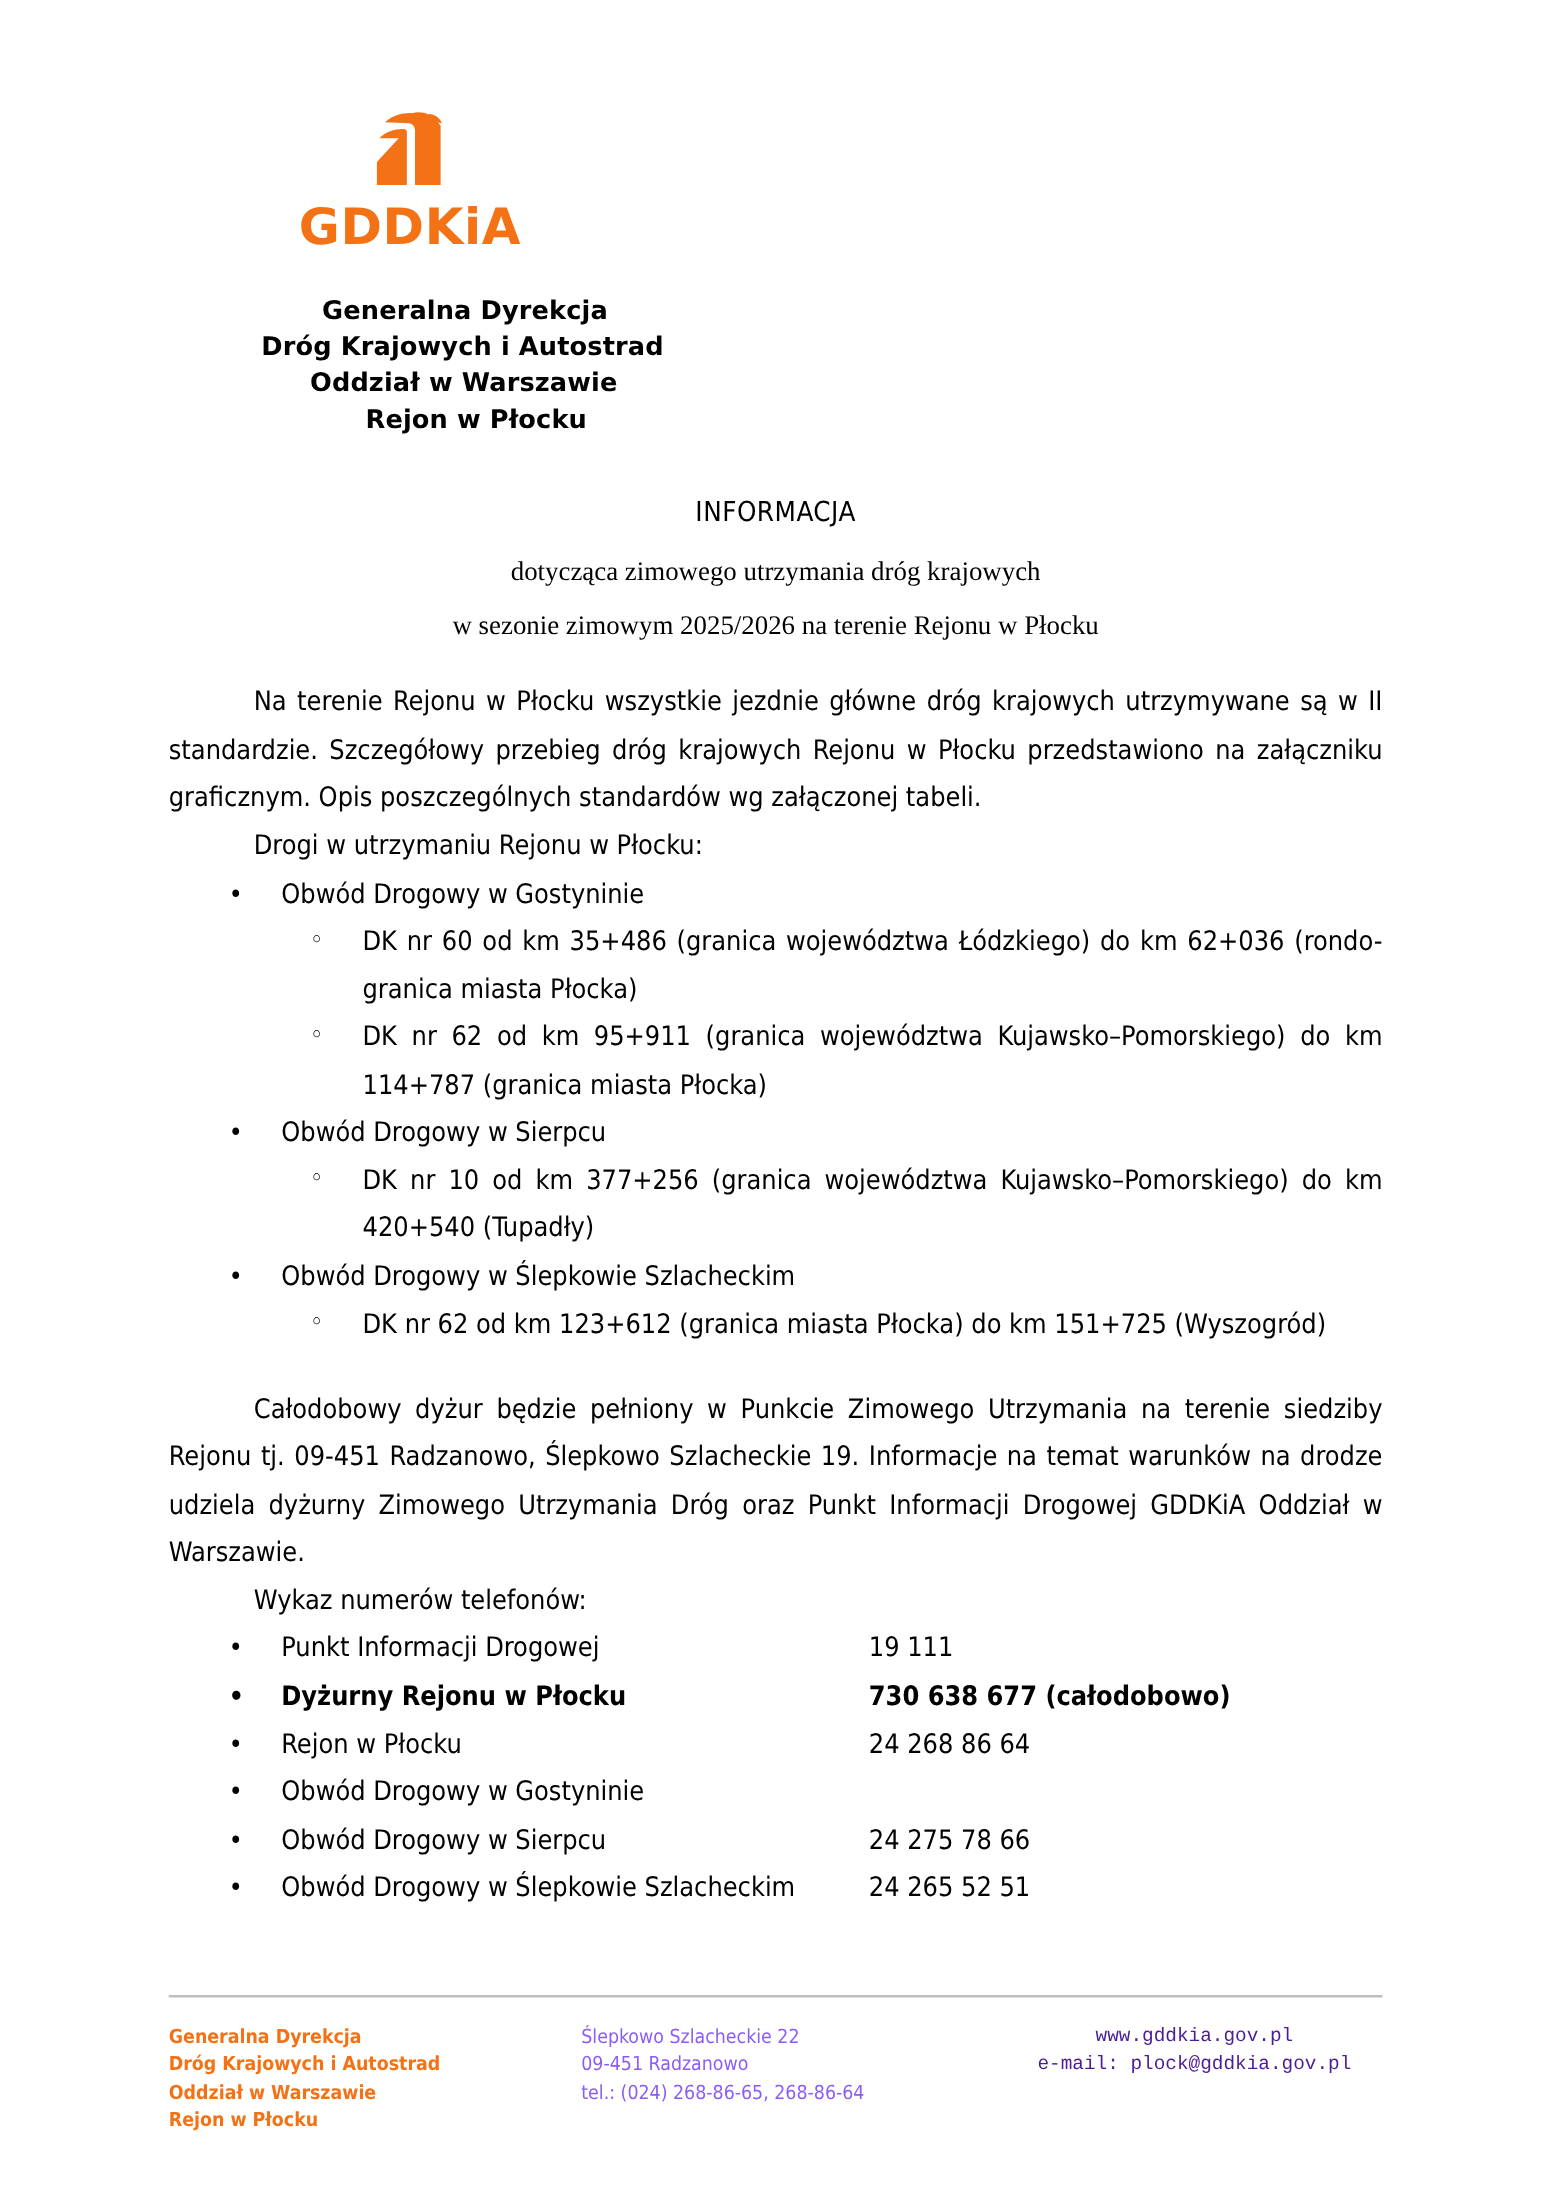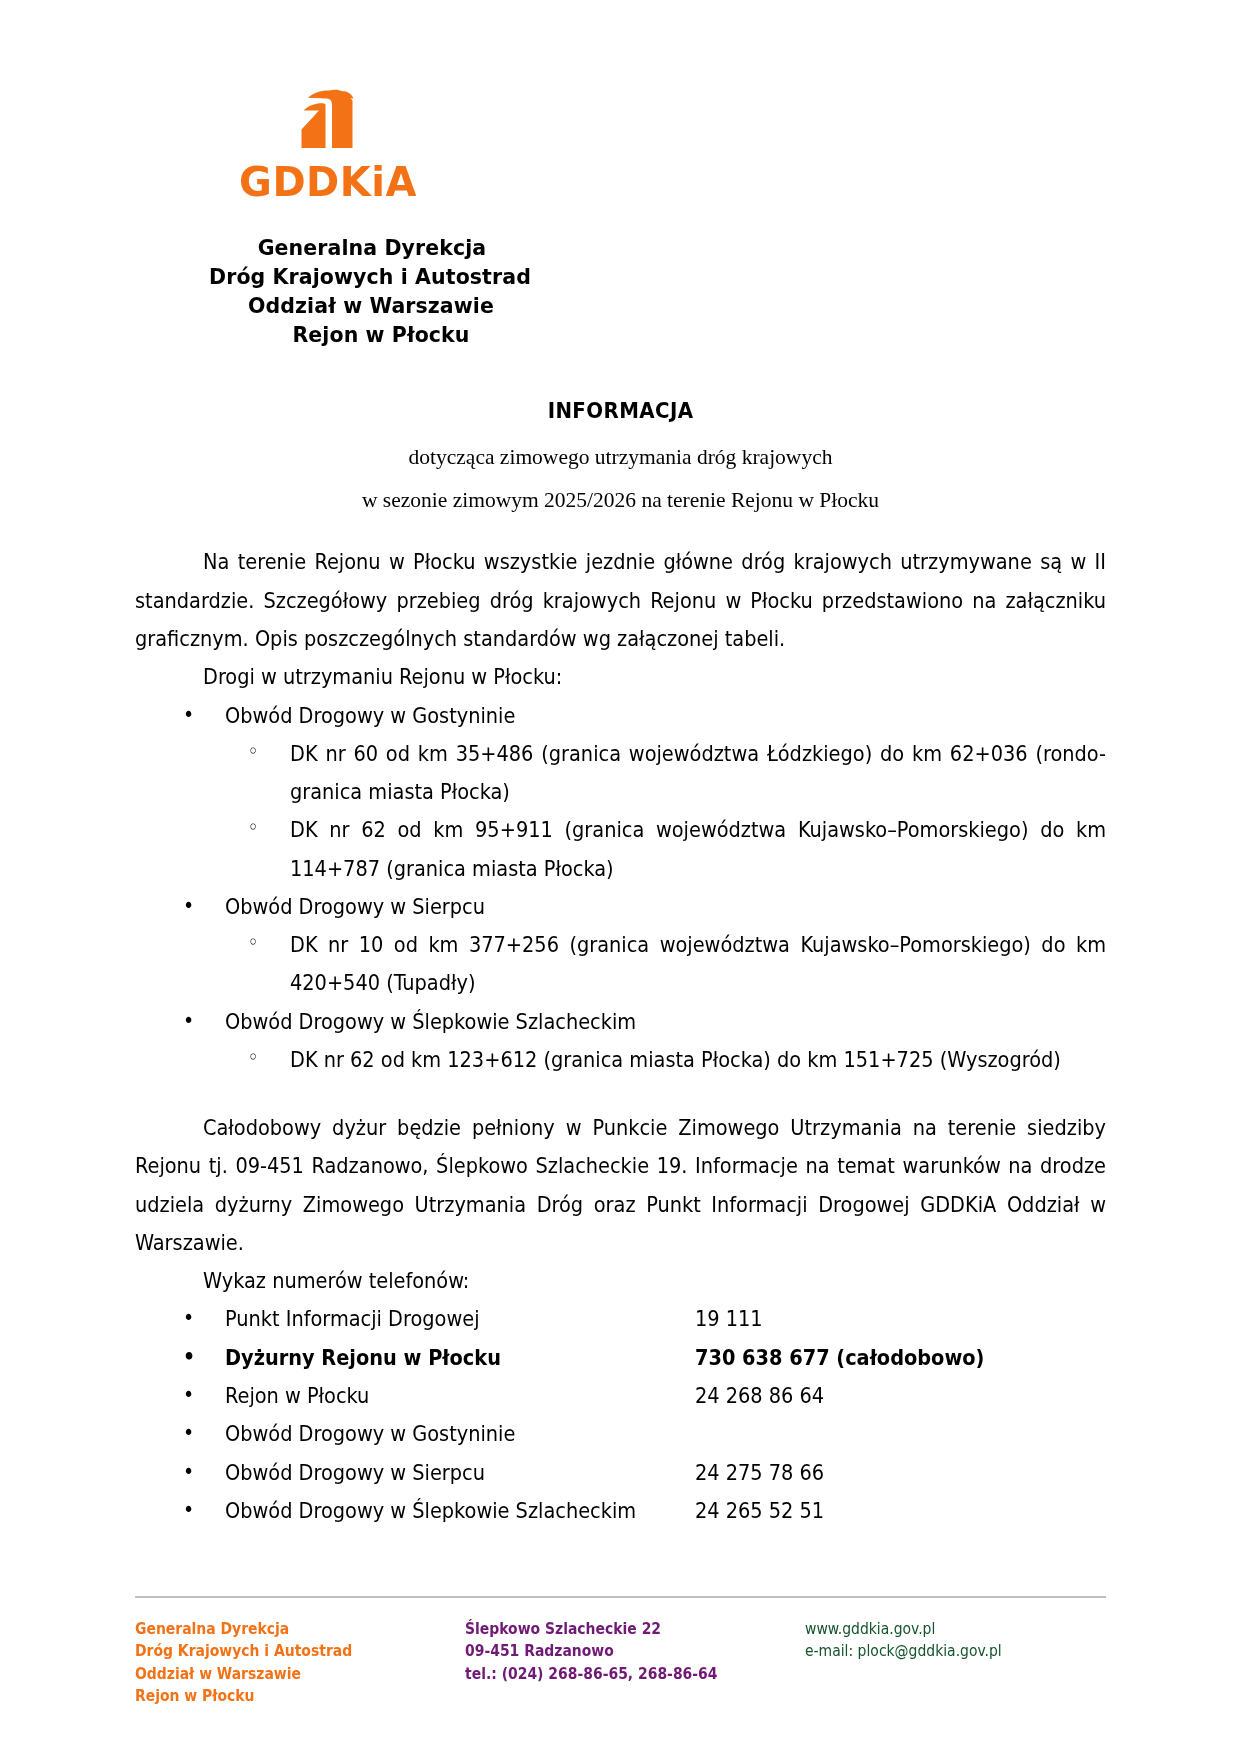--- a/index.html
+++ b/index.html
@@ -64,21 +64,21 @@
   .org-lines div:nth-child(3) { padding-left: 2px; }
   .org-lines div:nth-child(4) { padding-left: 22px; }
 
   
   .title-block {
     margin-top: 48px;
     text-align: center;
   }
   .doc-title {
     font-family: "DejaVu Sans Condensed", "Liberation Sans Narrow", "Liberation Sans", sans-serif;
-    font-weight: bold;
+    font-weight: normal;
     font-size: 22px;
     letter-spacing: 0.4px;
   }
   .subtitle {
     font-family: Liberation Serif, serif;
     font-size: 21.5px;
     margin-top: 22px;
   }
   .subtitle + .subtitle { margin-top: 18px; }
 
@@ -179,27 +179,27 @@
   }
   .footer-col-org {
     width: 330px;
     flex: none;
     color: #F47216;
     font-weight: bold;
   }
   .footer-col-addr {
     width: 340px;
     flex: none;
-    color: #701a75;
-    font-weight: bold;
+    color: #8b5cf6;
   }
   .footer-col-web {
     flex: 1;
-    text-align: left;
-    color: #14532d;
+    text-align: center;
+    color: #4c1d95;
+    font-family: Liberation Mono, monospace;
   }
 </style>
 </head>
 <body>
 
 <div class="page">
 
   <div class="letterhead">
     <div class="logo-block">
       <svg class="logo-mark" viewBox="0 0 86 72">

